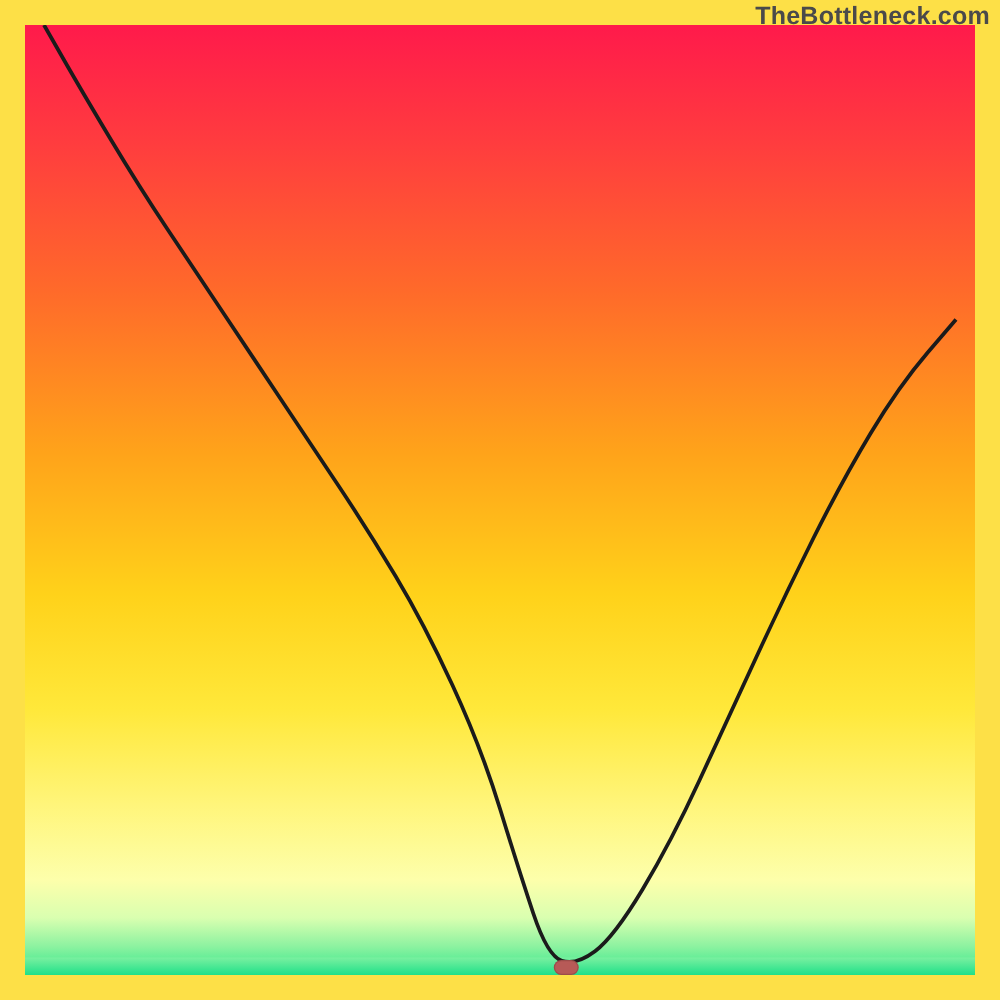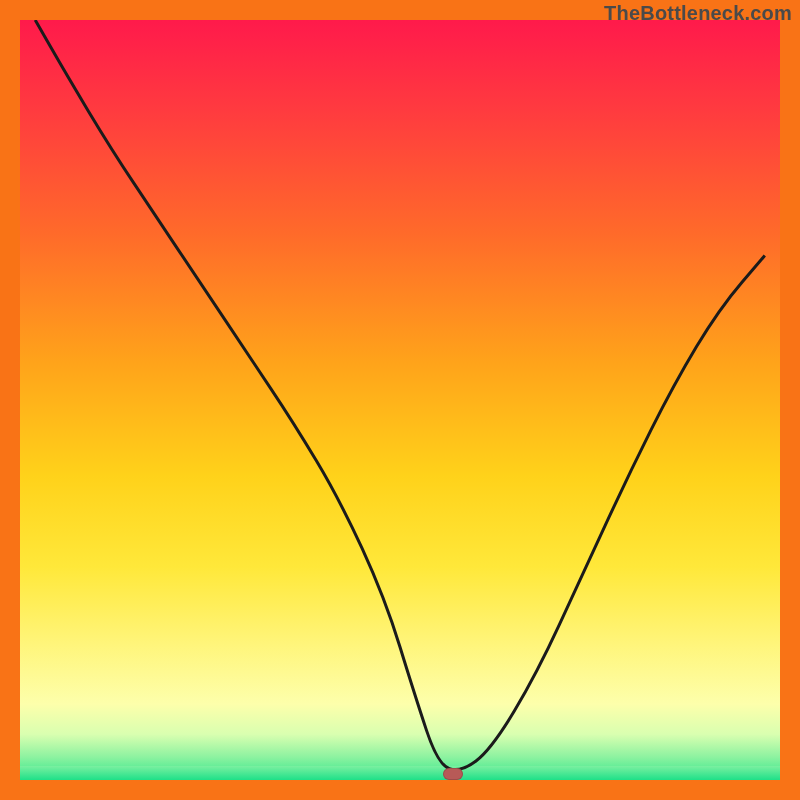--- a/index.html
+++ b/index.html
@@ -8,21 +8,21 @@
     width: 800px;
     height: 800px;
     background: #000;
     font-family: Arial, Helvetica, sans-serif;
     overflow: hidden;
   }
   .frame {
     position: relative;
     width: 800px;
     height: 800px;
-    background: #f97316;
+    background: #fde047;
   }
   .watermark {
     position: absolute;
     top: 2px;
     right: 8px;
     color: #4a4a4a;
     font-size: 20px;
     font-weight: bold;
     letter-spacing: 0.2px;
     user-select: none;

